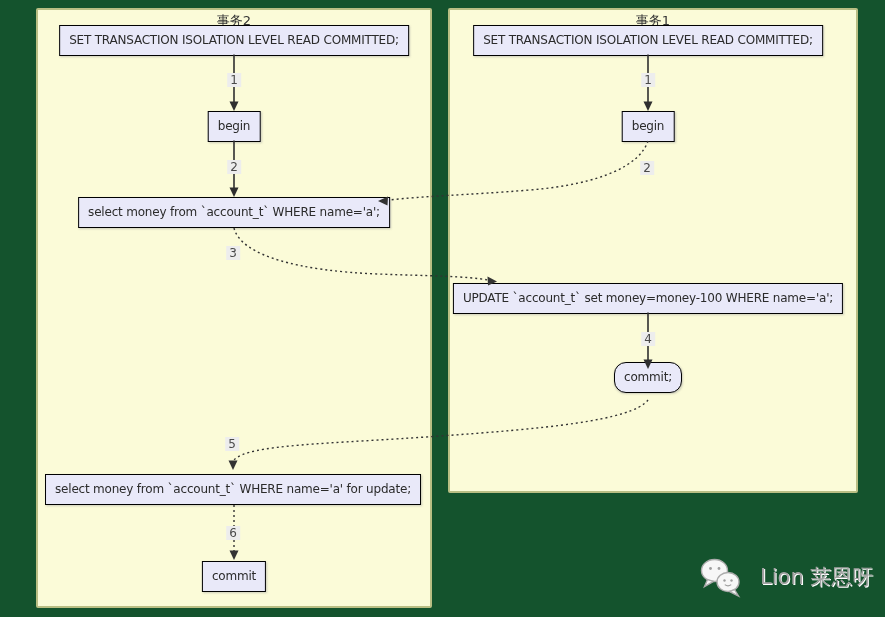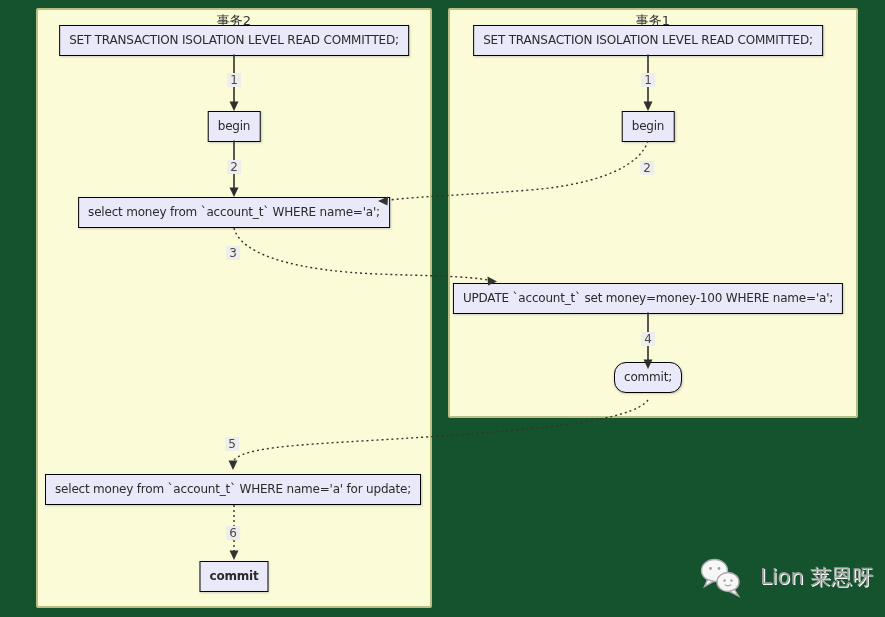--- a/index.html
+++ b/index.html
@@ -1,21 +1,21 @@
 <!DOCTYPE html>
 <html><head>
 <meta charset="utf-8">
 <style>
   html,body{margin:0;padding:0;background:#fff;}
   .canvas{position:relative;width:885px;height:617px;background:#14532d;
           font-family:"DejaVu Sans", sans-serif;overflow:hidden;}
   .panel{position:absolute;background:#fbfbd8;border:2px solid #b9be84;
          box-sizing:border-box;border-radius:2px;}
   .panel-t2{left:36px;top:8px;width:396px;height:600px;}
-  .panel-t1{left:448px;top:8px;width:410px;height:410px;}
+  .panel-t1{left:448px;top:8px;width:410px;height:485px;}
   .panel-title{position:absolute;left:50%;top:2px;transform:translateX(-50%);
          font-size:13px;color:#333;white-space:nowrap;}
   .node{position:absolute;transform:translateX(-50%);background:#e9e9f9;
         border:1px solid #000000;color:#2b2b2b;font-size:12px;line-height:15px;
         padding:7px 9px;white-space:nowrap;letter-spacing:-0.2px;
         box-shadow:1px 1px 2px rgba(150,150,150,0.45);}
   .seq-label{position:absolute;transform:translate(-50%,-50%);background:#ededed;
         color:#4a4a4a;font-size:12px;line-height:14px;padding:0 3px;z-index:3;}
   svg.overlay{position:absolute;left:0;top:0;width:885px;height:617px;z-index:2;
         pointer-events:none;}
@@ -80,21 +80,21 @@
   </svg>
 
   <div class="node" style="left:234px;top:25px;">SET TRANSACTION ISOLATION LEVEL READ COMMITTED;</div>
   <div class="node" style="left:648px;top:25px;">SET TRANSACTION ISOLATION LEVEL READ COMMITTED;</div>
   <div class="node" style="left:234px;top:111px;">begin</div>
   <div class="node" style="left:648px;top:111px;">begin</div>
   <div class="node" style="left:234px;top:197px;">select money from `account_t` WHERE name='a';</div>
   <div class="node" style="left:648px;top:283px;">UPDATE `account_t` set money=money-100 WHERE name='a';</div>
   <div class="node" style="left:648px;top:362px;border-radius:12px;">commit;</div>
   <div class="node" style="left:233px;top:474px;">select money from `account_t` WHERE name='a' for update;</div>
-  <div class="node" style="left:234px;top:561px;font-weight:bold;">commit</div>
+  <div class="node" style="left:234px;top:561px;">commit</div>
 
   <div class="seq-label" style="left:234px;top:80px;">1</div>
   <div class="seq-label" style="left:234px;top:167px;">2</div>
   <div class="seq-label" style="left:233px;top:253px;">3</div>
   <div class="seq-label" style="left:648px;top:80px;">1</div>
   <div class="seq-label" style="left:647px;top:168px;">2</div>
   <div class="seq-label" style="left:648px;top:339px;">4</div>
   <div class="seq-label" style="left:232px;top:444px;">5</div>
   <div class="seq-label" style="left:233px;top:533px;">6</div>
 

